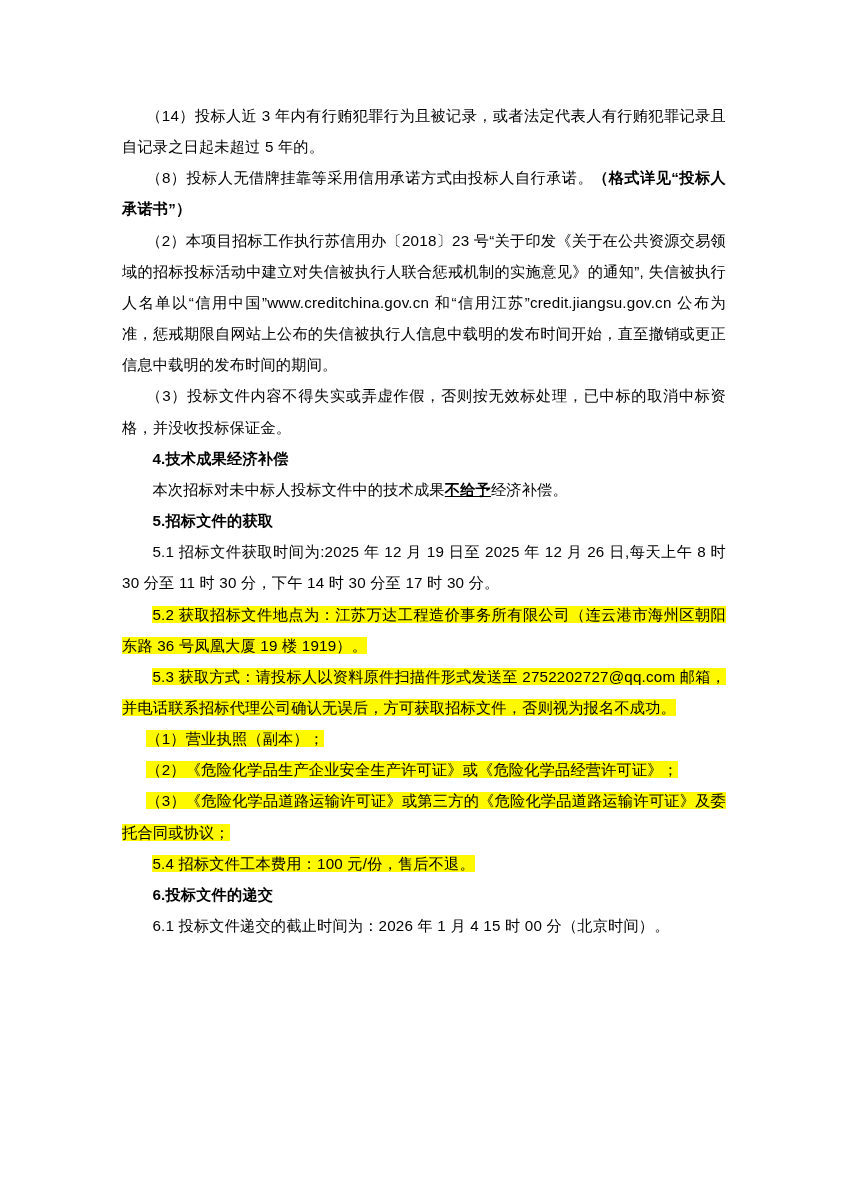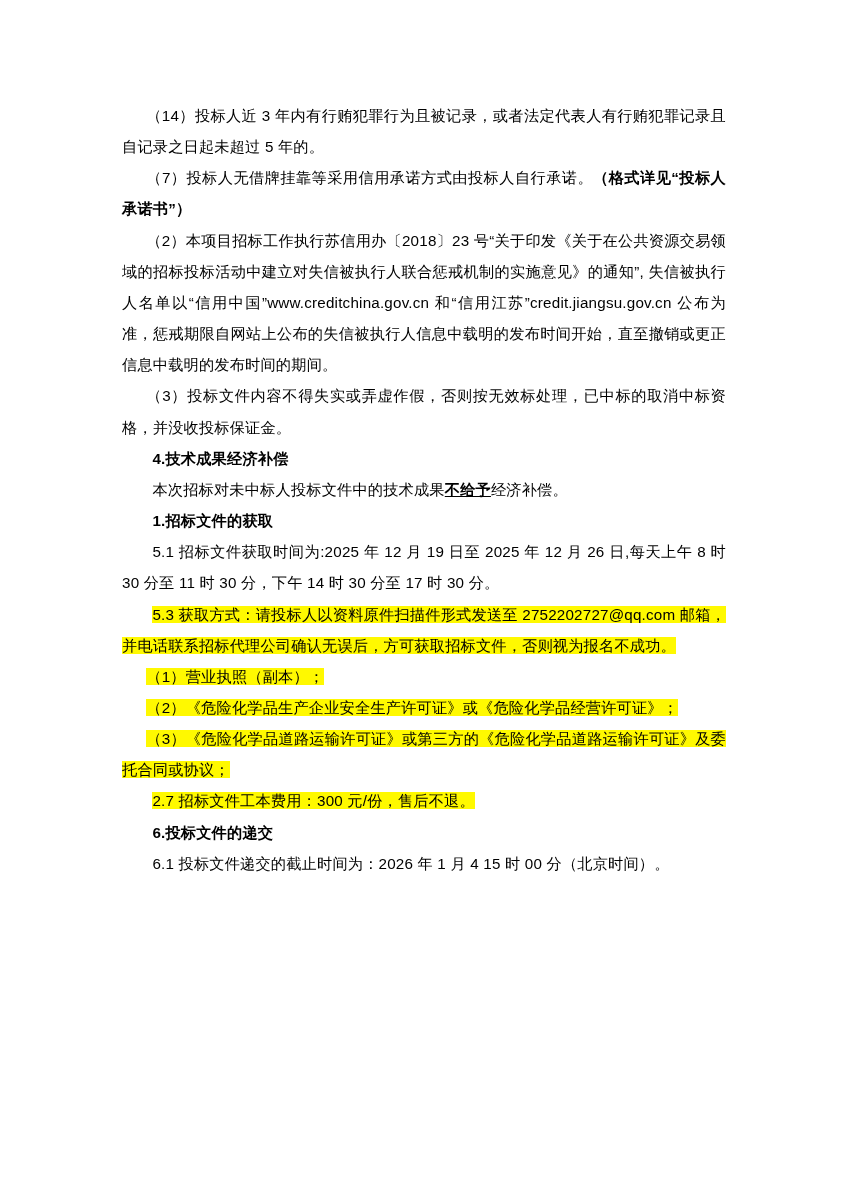--- a/index.html
+++ b/index.html
@@ -54,45 +54,46 @@
 </style>
 </head>
 <body>
 
 <div class="page">
   <div class="doc-body">
 
     <p class="indent-paren">（14）投标人近 3 年内有行贿犯罪行为且被记录，或者法定代表人有行贿犯罪记录且自记录之日起未超过 5 年的。</p>
 
 
-    <p class="indent-paren"><span>（7）投标人无借牌挂靠等采用信用承诺方式由投标人自行承诺。</span><span class="bold">（格式详见“投标人承诺书”）</span></p>
+    <p class="indent-paren"><span>（8）投标人无借牌挂靠等采用信用承诺方式由投标人自行承诺。</span><span class="bold">（格式详见“投标人承诺书”）</span></p>
 
     <p class="indent-paren">（2）本项目招标工作执行苏信用办〔2018〕23 号“关于印发《关于在公共资源交易领域的招标投标活动中建立对失信被执行人联合惩戒机制的实施意见》的通知”, 失信被执行人名单以“信用中国”www.creditchina.gov.cn 和“信用江苏”credit.jiangsu.gov.cn 公布为准，惩戒期限自网站上公布的失信被执行人信息中载明的发布时间开始，直至撤销或更正信息中载明的发布时间的期间。</p>
 
     <p class="indent-paren">（3）投标文件内容不得失实或弄虚作假，否则按无效标处理，已中标的取消中标资格，并没收投标保证金。</p>
 
     <p class="sec-head">4.技术成果经济补偿</p>
 
     <p class="indent"><span>本次招标对未中标人投标文件中的技术成果</span><span class="u">不给予</span><span>经济补偿。</span></p>
 
-    <p class="sec-head">1.招标文件的获取</p>
+    <p class="sec-head">5.招标文件的获取</p>
 
     <p class="indent">5.1 招标文件获取时间为:2025 年 12 月 19 日至 2025 年 12 月 26 日,每天上午 8 时 30 分至 11 时 30 分，下午 14 时 30 分至 17 时 30 分。</p>
 
+    <p class="indent"><span class="hl">5.2 获取招标文件地点为：江苏万达工程造价事务所有限公司（连云港市海州区朝阳东路 36 号凤凰大厦 19 楼 1919）。</span></p>
 
     <p class="indent"><span class="hl">5.3 获取方式：请投标人以资料原件扫描件形式发送至 2752202727@qq.com 邮箱，并电话联系招标代理公司确认无误后，方可获取招标文件，否则视为报名不成功。</span></p>
 
     <p class="indent-paren"><span class="hl">（1）营业执照（副本）；</span></p>
 
     <p class="indent-paren"><span class="hl">（2）《危险化学品生产企业安全生产许可证》或《危险化学品经营许可证》；</span></p>
 
     <p class="indent-paren"><span class="hl">（3）《危险化学品道路运输许可证》或第三方的《危险化学品道路运输许可证》及委托合同或协议；</span></p>
 
 
 
-    <p class="indent"><span class="hl">2.7 招标文件工本费用：300 元/份，售后不退。</span></p>
+    <p class="indent"><span class="hl">5.4 招标文件工本费用：100 元/份，售后不退。</span></p>
 
     <p class="sec-head">6.投标文件的递交</p>
 
     <p class="indent">6.1 投标文件递交的截止时间为：2026 年 1 月 4 15 时 00 分（北京时间）。</p>
 
   </div>
 </div>
 
 </body></html>

